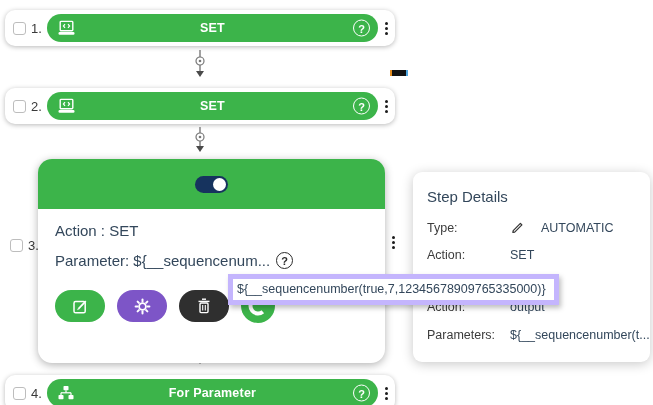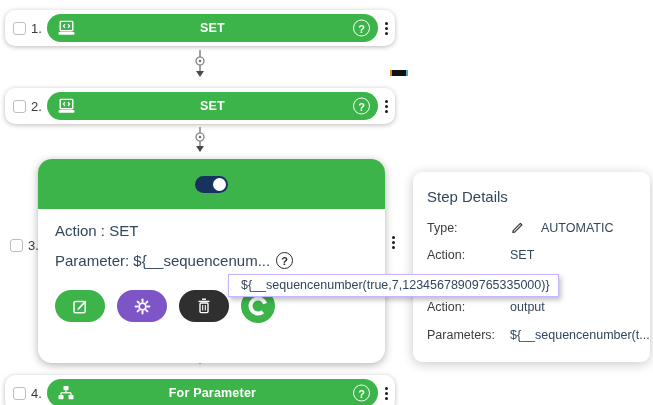--- a/index.html
+++ b/index.html
@@ -48,22 +48,22 @@
     align-items:center; justify-content:center; cursor:pointer; }
   .pill-edit { background:#3cb44a; }
   .pill-gear { background:#7d55c7; }
   .pill-trash { background:#2f2f2f; }
   .rerun { width:34px; height:34px; border-radius:50%; background:#3cb44a; border:none;
     display:flex; align-items:center; justify-content:center; cursor:pointer; }
   .step3-outer-num { position:absolute; left:10px; top:238px; display:flex; align-items:center; gap:5px; }
   .step3-kebab { position:absolute; left:385px; top:234px; }
 
   
-  .tooltip { position:absolute; left:228px; top:274px; background:#fff; border:1px solid #c4b5fd;
-    box-shadow:2px 3px 5px rgba(0,0,0,.25); padding:3px 8px 4px 12px; font-size:12.5px;
+  .tooltip { position:absolute; left:228px; top:274px; background:#fff; border:5px solid #c4b5fd;
+    box-shadow:2px 3px 5px rgba(0,0,0,.25); padding:3px 8px 4px 4px; font-size:12.5px;
     color:#33475b; white-space:nowrap; z-index:50; }
 
   
   .details-panel { position:absolute; left:413px; top:172px; width:237px; height:190px; background:#fff;
     border-radius:9px; box-shadow:0 2px 12px rgba(0,0,0,.22); z-index:10;padding-left:40px; }
   .details-title { position:absolute; left:14px; top:16px; font-size:15px; color:#33475b; }
   .dp-row { position:absolute; left:14px; width:210px; display:flex; align-items:center; }
   .dp-label { width:83px; font-size:12.5px; color:#3c3c3c; flex:0 0 auto; }
   .dp-value { font-size:12.5px; color:#33475b; display:flex; align-items:center; gap:16px; white-space:nowrap; }
   .row-type { top:48px; } .row-action { top:76px; } .row-element { top:128px; } .row-params { top:156px; }

